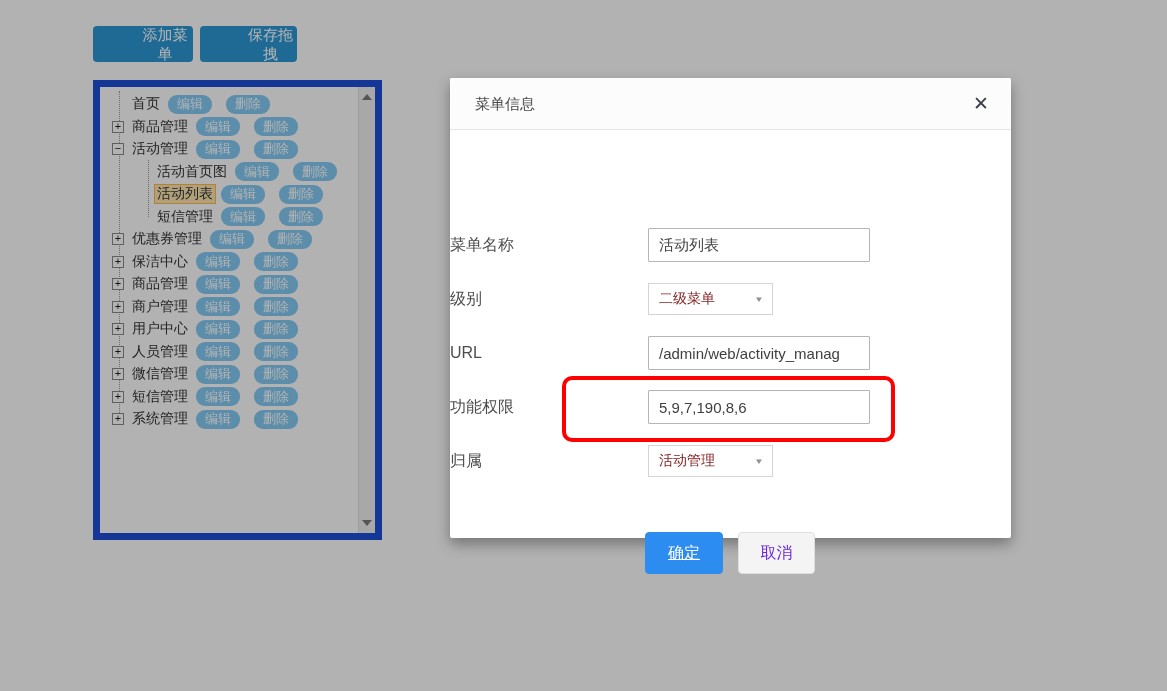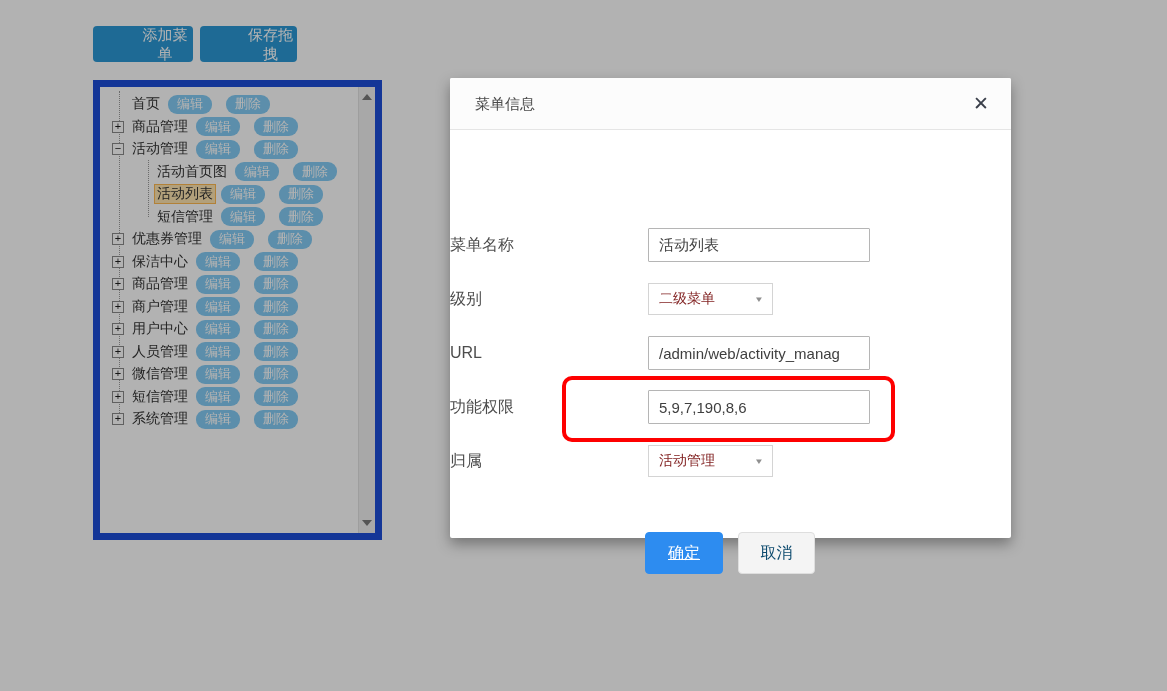--- a/index.html
+++ b/index.html
@@ -229,21 +229,21 @@
     left: 195px; width: 78px;
     background: #2d8cf0;
     border: 1px solid #2d8cf0;
     color: #fff;
     text-decoration: underline;
   }
   #btn-cancel {
     left: 288px; width: 77px;
     background: #f4f4f4;
     border: 1px solid #dedede;
-    color: #0c4a6e;
+    color: #6d28d9;
     text-align: center;
   }
 </style>
 </head>
 <body>
 
 <div class="page">
 
   <button class="toolbar-btn" id="btn-add">添加菜单</button>
   <button class="toolbar-btn" id="btn-save">保存拖拽</button>

